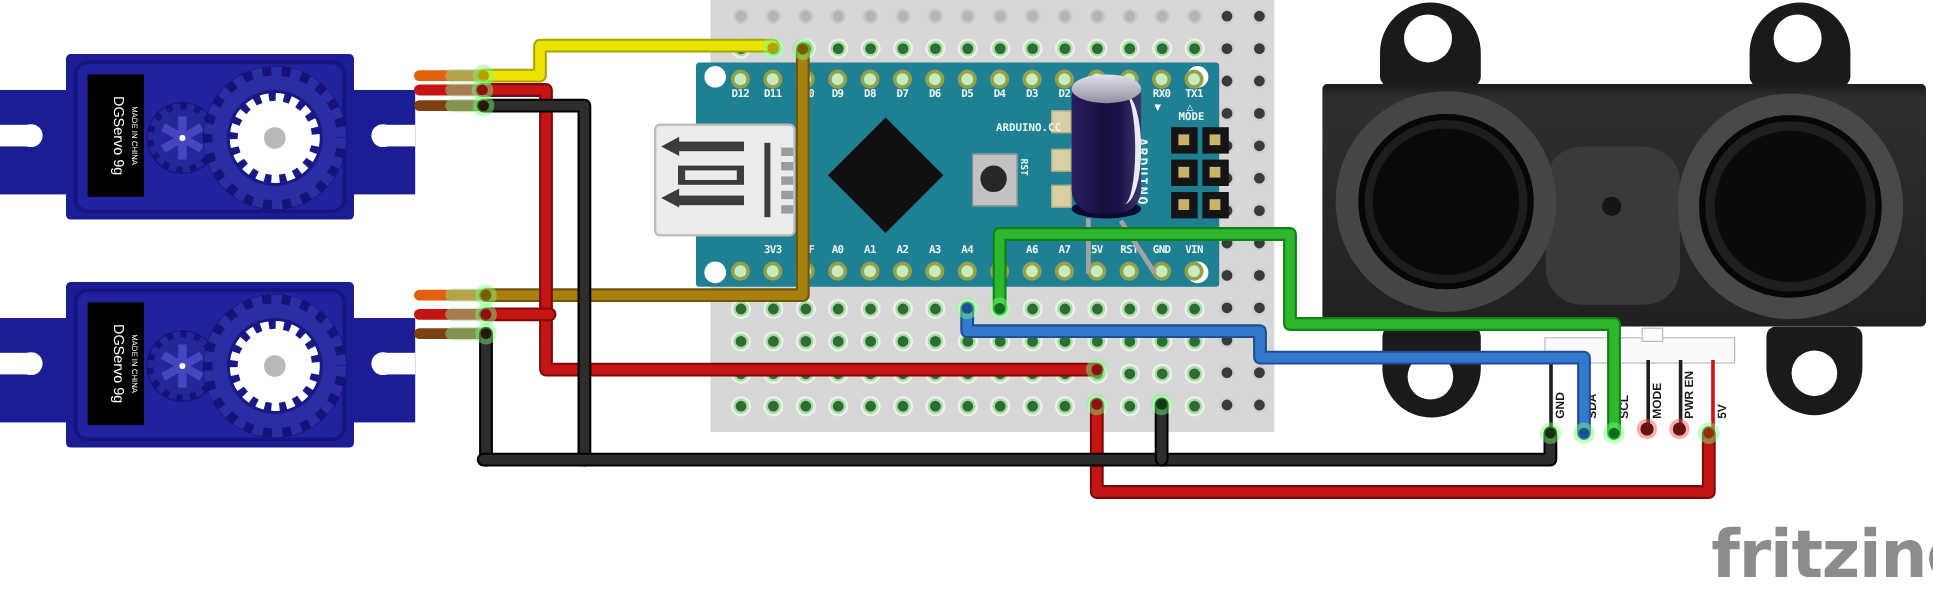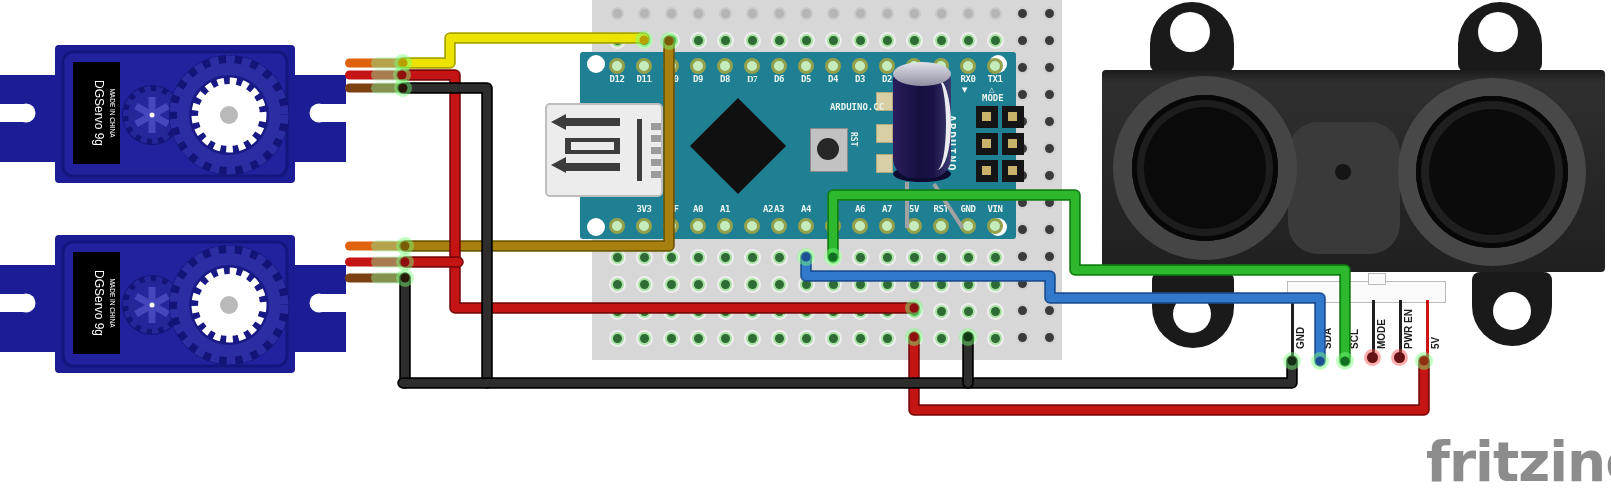--- a/index.html
+++ b/index.html
@@ -231,21 +231,21 @@
         <div class="pinlbl" style="left: 37px; top: 22px; position: absolute;">D12</div>
         <div class="pad" style="left: 56px; top: 6px; position: absolute;"></div>
         <div class="pinlbl" style="left: 64px; top: 22px; position: absolute;">D11</div>
         <div class="pad" style="left: 83px; top: 6px; position: absolute;"></div>
         <div class="pinlbl" style="left: 91px; top: 22px; position: absolute;">D10</div>
         <div class="pad" style="left: 110px; top: 6px; position: absolute;"></div>
         <div class="pinlbl" style="left: 118px; top: 22px; position: absolute;">D9</div>
         <div class="pad" style="left: 137px; top: 6px; position: absolute;"></div>
         <div class="pinlbl" style="left: 145px; top: 22px; position: absolute;">D8</div>
         <div class="pad" style="left: 164px; top: 6px; position: absolute;"></div>
-        <div class="pinlbl" style="left: 172px; top: 22px; position: absolute; font-family: Liberation Serif, serif;">D7</div>
+        <div class="pinlbl" style="left: 172px; top: 22px; position: absolute;">D7</div>
         <div class="pad" style="left: 191px; top: 6px; position: absolute;"></div>
         <div class="pinlbl" style="left: 199px; top: 22px; position: absolute;">D6</div>
         <div class="pad" style="left: 218px; top: 6px; position: absolute;"></div>
         <div class="pinlbl" style="left: 226px; top: 22px; position: absolute;">D5</div>
         <div class="pad" style="left: 245px; top: 6px; position: absolute;"></div>
         <div class="pinlbl" style="left: 253px; top: 22px; position: absolute;">D4</div>
         <div class="pad" style="left: 272px; top: 6px; position: absolute;"></div>
         <div class="pinlbl" style="left: 280px; top: 22px; position: absolute;">D3</div>
         <div class="pad" style="left: 299px; top: 6px; position: absolute;"></div>
         <div class="pinlbl" style="left: 307px; top: 22px; position: absolute;">D2</div>
@@ -261,21 +261,21 @@
         <div class="pinlbl" style="left: 37px; top: 136px; position: absolute;">D13</div>
         <div class="pad" style="left: 56px; top: 166px; position: absolute;"></div>
         <div class="pinlbl" style="left: 64px; top: 152px; position: absolute;">3V3</div>
         <div class="pad" style="left: 83px; top: 166px; position: absolute;"></div>
         <div class="pinlbl" style="left: 91px; top: 152px; position: absolute;">REF</div>
         <div class="pad" style="left: 110px; top: 166px; position: absolute;"></div>
         <div class="pinlbl" style="left: 118px; top: 152px; position: absolute;">A0</div>
         <div class="pad" style="left: 137px; top: 166px; position: absolute;"></div>
         <div class="pinlbl" style="left: 145px; top: 152px; position: absolute;">A1</div>
         <div class="pad" style="left: 164px; top: 166px; position: absolute;"></div>
-        <div class="pinlbl" style="left: 172px; top: 152px; position: absolute; margin-left: 16px;">A2</div>
+        <div class="pinlbl" style="left: 172px; top: 152px; position: absolute;">A2</div>
         <div class="pad" style="left: 191px; top: 166px; position: absolute;"></div>
         <div class="pinlbl" style="left: 199px; top: 152px; position: absolute;">A3</div>
         <div class="pad" style="left: 218px; top: 166px; position: absolute;"></div>
         <div class="pinlbl" style="left: 226px; top: 152px; position: absolute;">A4</div>
         <div class="pad" style="left: 245px; top: 166px; position: absolute;"></div>
         <div class="pinlbl" style="left: 253px; top: 152px; position: absolute;">A5</div>
         <div class="pad" style="left: 272px; top: 166px; position: absolute;"></div>
         <div class="pinlbl" style="left: 280px; top: 152px; position: absolute;">A6</div>
         <div class="pad" style="left: 299px; top: 166px; position: absolute;"></div>
         <div class="pinlbl" style="left: 307px; top: 152px; position: absolute;">A7</div>

